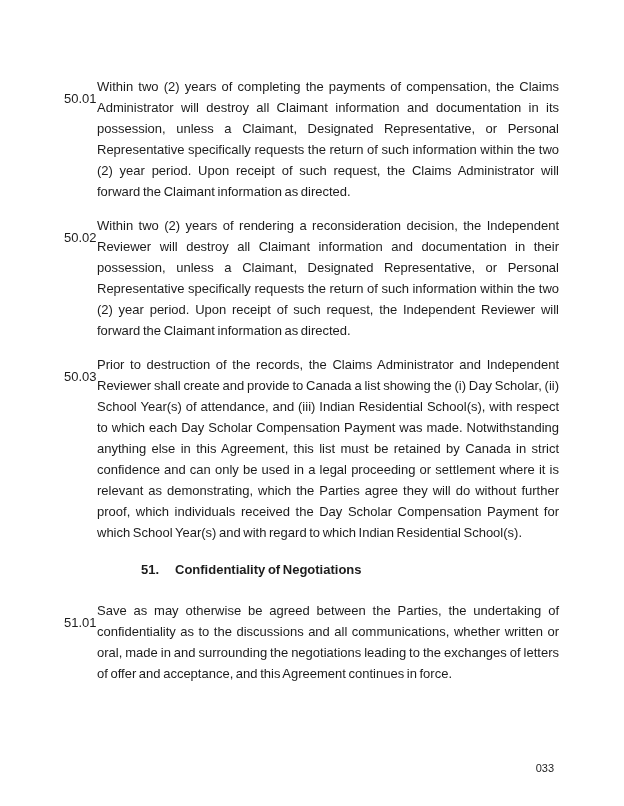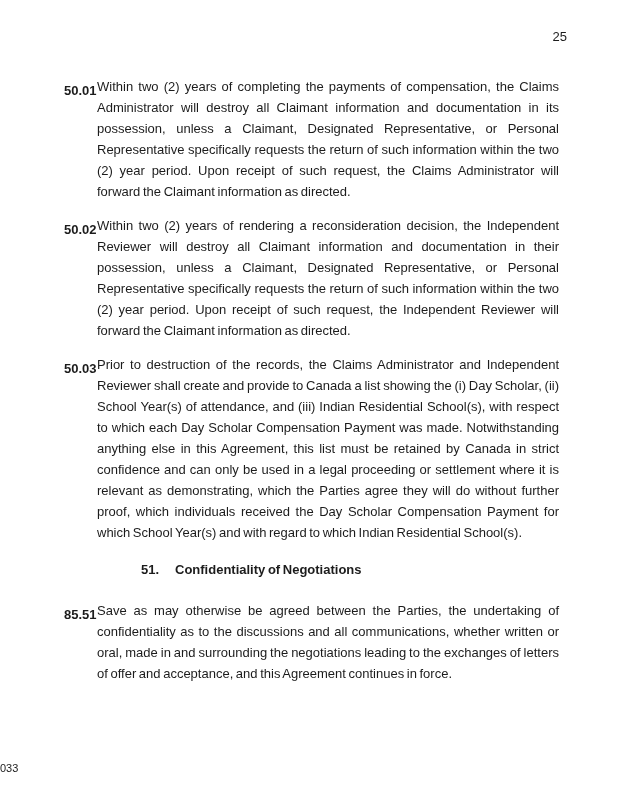--- a/index.html
+++ b/index.html
@@ -46,51 +46,49 @@
   }
   .clause {
     position: relative;
     margin: 13px 65px 0 97px;
     text-align: justify;
   }
   .heading + .clause { margin-top: 20px; }
   .cnum {
     position: absolute;
     left: -33px;
-    top: 4px;
+    top: 12px;
     text-align: center;
-    font-weight: bold;
   }
   .footer-number {
     position: absolute;
     top: 761px;
     left: 0;
     right: 70px;
-    text-align: left;
+    text-align: right;
     font-size: 11px;
     line-height: 14px;
   }
 </style>
 </head>
 <body>
 
 <div class="page">
 
-  <div class="page-number">25</div>
 
   <div class="doc">
 
 
     <div class="clause"><span class="cnum">50.01</span><span class="ctext">Within two (2) years of completing the payments of compensation, the Claims Administrator will destroy all Claimant information and documentation in its possession, unless a Claimant, Designated Representative, or Personal Representative specifically requests the return of such information within the two (2) year period. Upon receipt of such request, the Claims Administrator will forward the Claimant information as directed.</span></div>
 
     <div class="clause"><span class="cnum">50.02</span><span class="ctext">Within two (2) years of rendering a reconsideration decision, the Independent Reviewer will destroy all Claimant information and documentation in their possession, unless a Claimant, Designated Representative, or Personal Representative specifically requests the return of such information within the two (2) year period. Upon receipt of such request, the Independent Reviewer will forward the Claimant information as directed.</span></div>
 
     <div class="clause"><span class="cnum">50.03</span><span class="ctext">Prior to destruction of the records, the Claims Administrator and Independent Reviewer shall create and provide to Canada a list showing the (i) Day Scholar, (ii) School Year(s) of attendance, and (iii) Indian Residential School(s), with respect to which each Day Scholar Compensation Payment was made. Notwithstanding anything else in this Agreement, this list must be retained by Canada in strict confidence and can only be used in a legal proceeding or settlement where it is relevant as demonstrating, which the Parties agree they will do without further proof, which individuals received the Day Scholar Compensation Payment for which School Year(s) and with regard to which Indian Residential School(s).</span></div>
 
     <div class="heading"><span class="hnum">51.</span><span class="htitle">Confidentiality of Negotiations</span></div>
 
-    <div class="clause"><span class="cnum">85.51</span><span class="ctext">Save as may otherwise be agreed between the Parties, the undertaking of confidentiality as to the discussions and all communications, whether written or oral, made in and surrounding the negotiations leading to the exchanges of letters of offer and acceptance, and this Agreement continues in force.</span></div>
+    <div class="clause"><span class="cnum">51.01</span><span class="ctext">Save as may otherwise be agreed between the Parties, the undertaking of confidentiality as to the discussions and all communications, whether written or oral, made in and surrounding the negotiations leading to the exchanges of letters of offer and acceptance, and this Agreement continues in force.</span></div>
 
   </div>
 
   <div class="footer-number">033</div>
 
 </div>
 
 </body></html>

